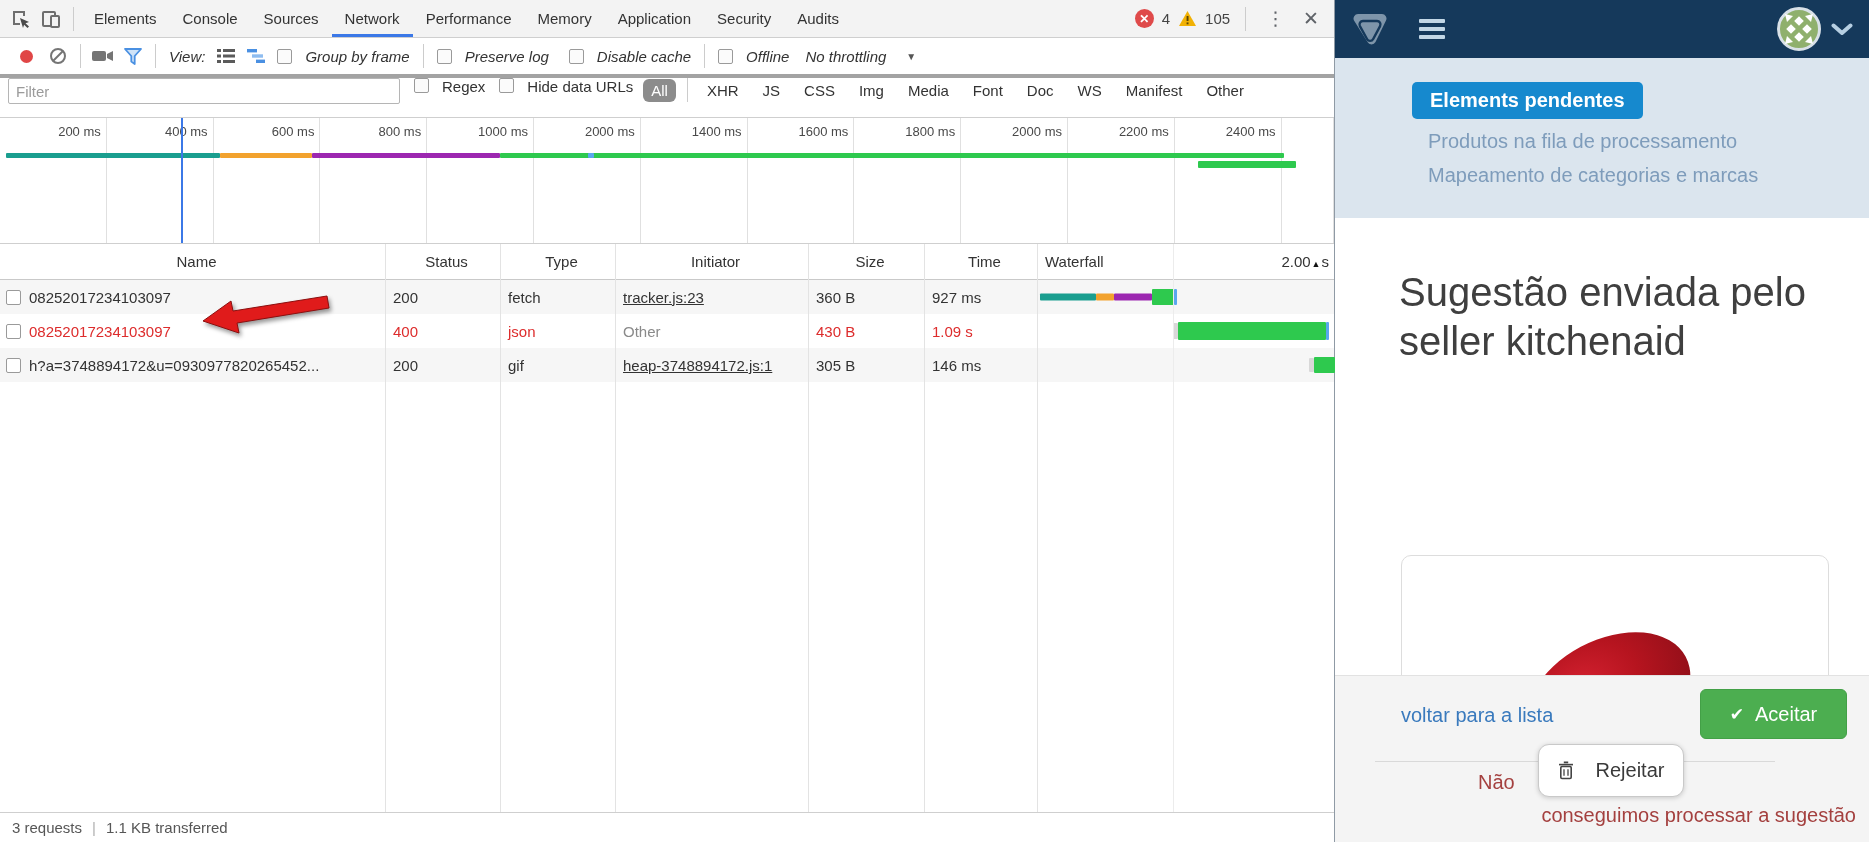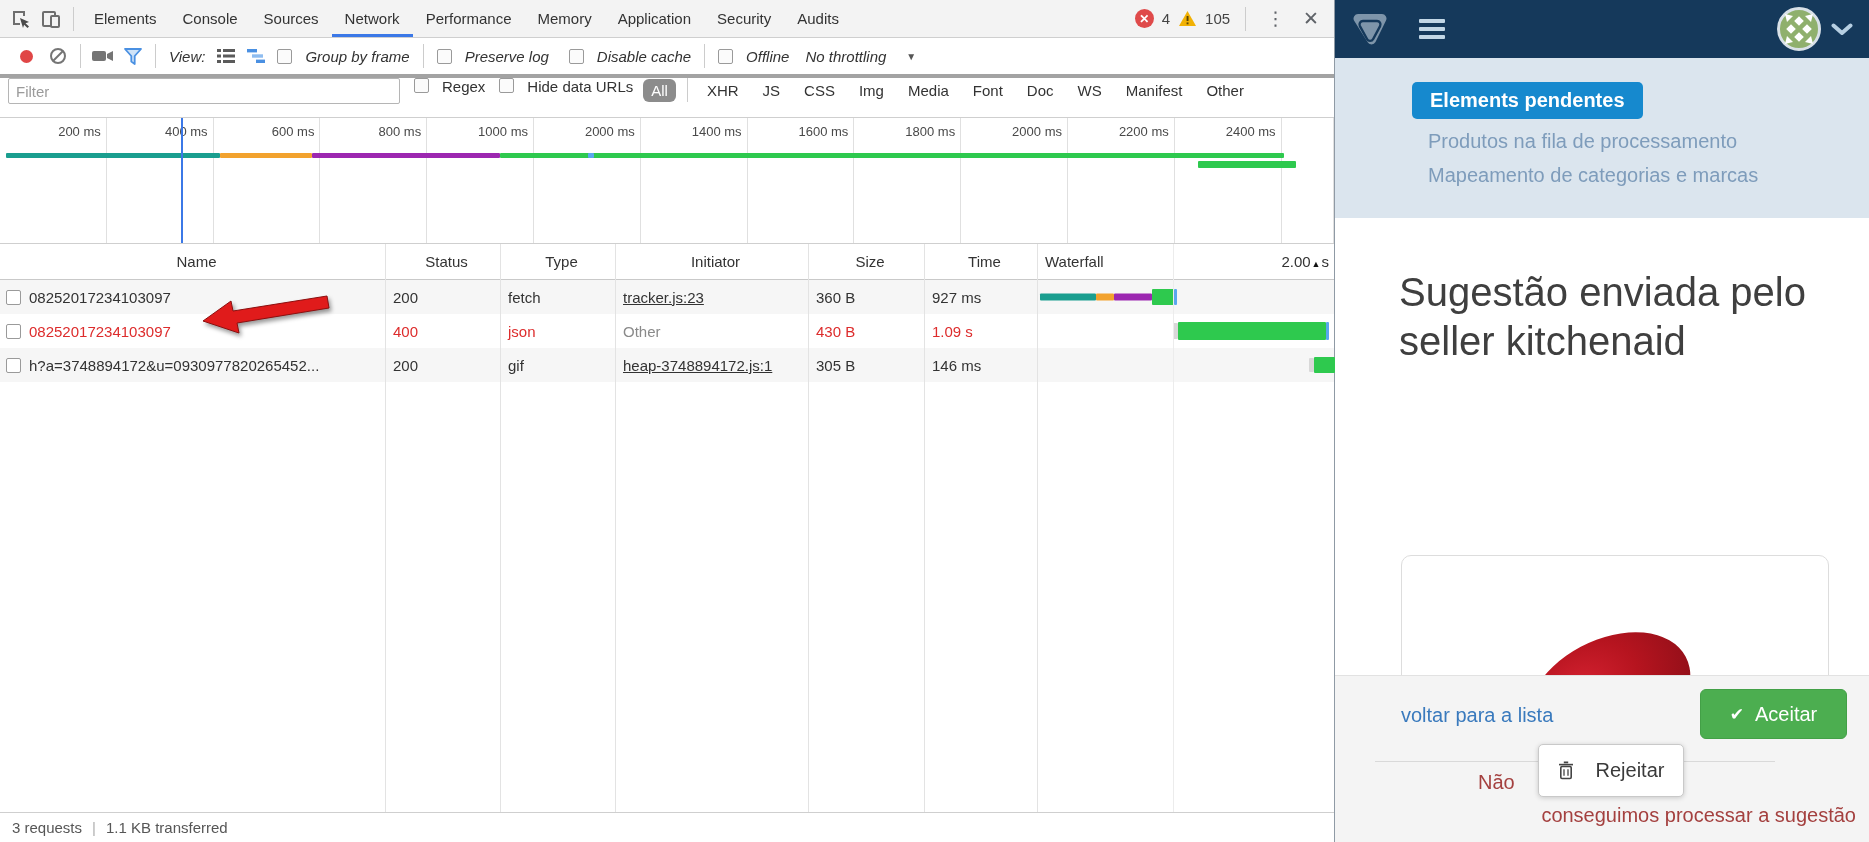--- a/index.html
+++ b/index.html
@@ -82,21 +82,21 @@
   .product-card { position:absolute; left:66px; top:555px; width:428px; height:260px; background:#fff; border:1px solid #ddd; border-radius:10px; overflow:hidden; }
   .mixer-blob { position:absolute; left:118px; top:84px; width:176px; height:116px; border-radius:50%; transform:rotate(-28deg);
                 background:radial-gradient(ellipse at 38% 32%, #d52231 0%, #b6141f 40%, #7e0c15 100%); }
 
   .app-footer { position:absolute; left:0; right:0; top:675px; height:167px; background:#f4f4f4; border-top:1px solid #e2e2e2; z-index:5; }
   .back-link { position:absolute; left:66px; top:28px; font-size:20px; color:#3a7abd; cursor:pointer; }
   .btn-accept { position:absolute; left:365px; top:13px; width:147px; height:50px; background:#4cae50; border:1px solid #43a047; border-radius:6px;
                 color:#fff; font-size:20px; display:flex; align-items:center; justify-content:center; gap:11px; cursor:pointer; }
   .accept-check { font-size:17px; }
   .footer-divider { position:absolute; left:40px; top:85px; width:400px; height:1px; background:#d9d9d9; }
-  .btn-reject { position:absolute; left:203px; top:68px; width:146px; height:53px; background:#fff; border:1px solid #c9c9c9; border-radius:5px;
+  .btn-reject { position:absolute; left:203px; top:68px; width:146px; height:53px; background:#fff; border:1px solid #c9c9c9; border-radius:11px;
                 box-shadow:0 1px 5px rgba(0,0,0,.18); color:#3a3a3a; font-size:20px; display:flex; align-items:center; justify-content:center; gap:22px; cursor:pointer; z-index:6; }
   .err-line1 { position:absolute; left:143px; top:95px; font-size:20px; color:#a4403f; }
   .err-line2 { position:absolute; right:13px; top:128px; font-size:20px; color:#a4403f; white-space:nowrap; }
 </style>
 </head>
 <body>
 
 <div class="devtools">
 
   <div class="dt-tabbar">

